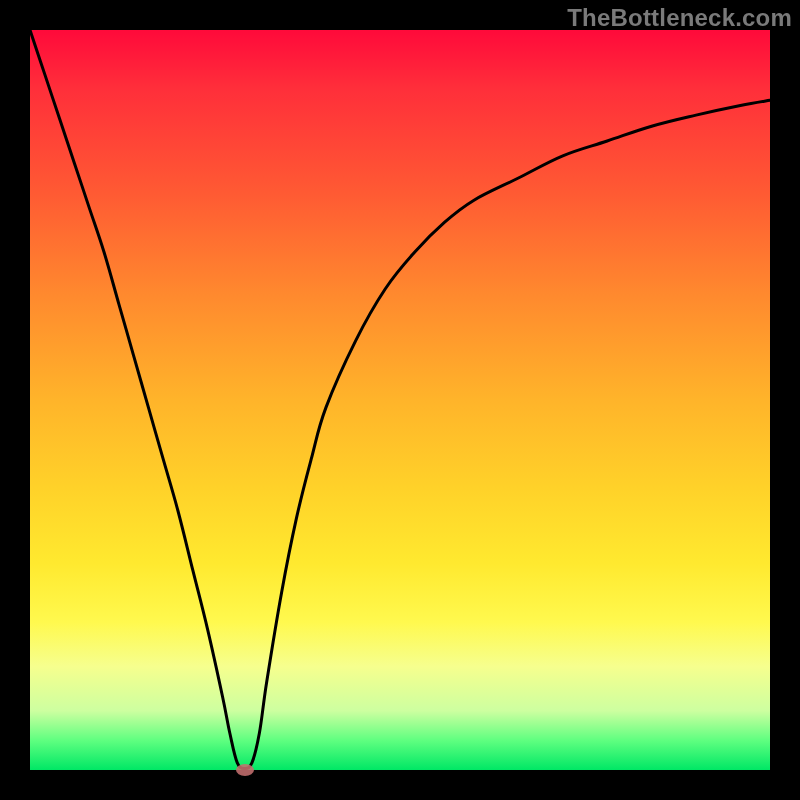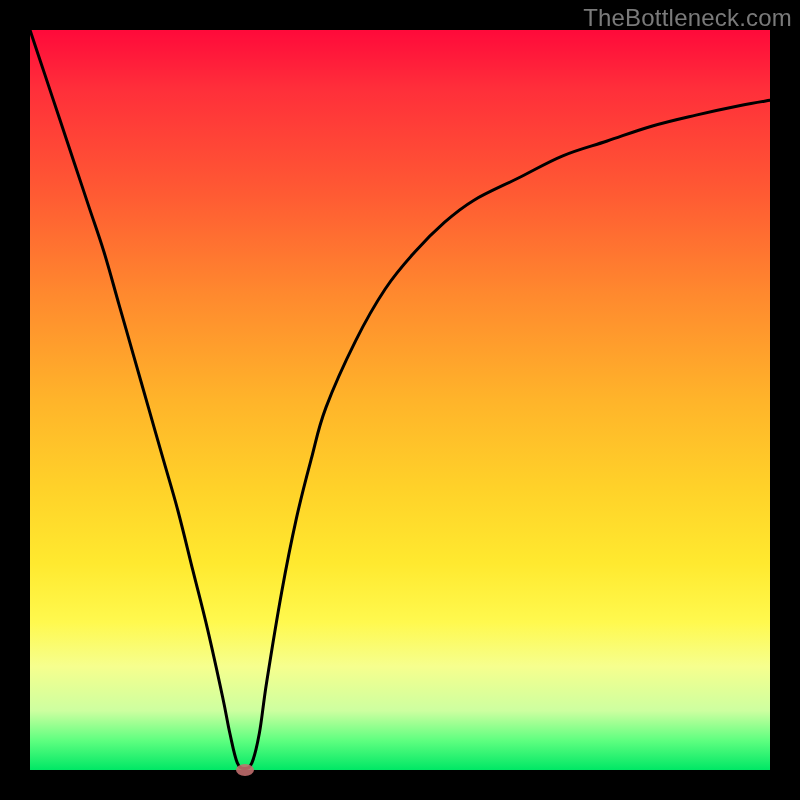--- a/index.html
+++ b/index.html
@@ -39,21 +39,21 @@
       #5fff80 96%,
       #00e765 100%
     );
   }
   .watermark {
     position: absolute;
     top: 4px;
     right: 8px;
     color: #7a7a7a;
     font-size: 24px;
-    font-weight: 400;
+    font-weight: 700;
     letter-spacing: 0.2px;
     user-select: none;
   }
   svg.curve {
     position: absolute;
     left: 0;
     top: 0;
     width: 740px;
     height: 740px;
     overflow: visible;

